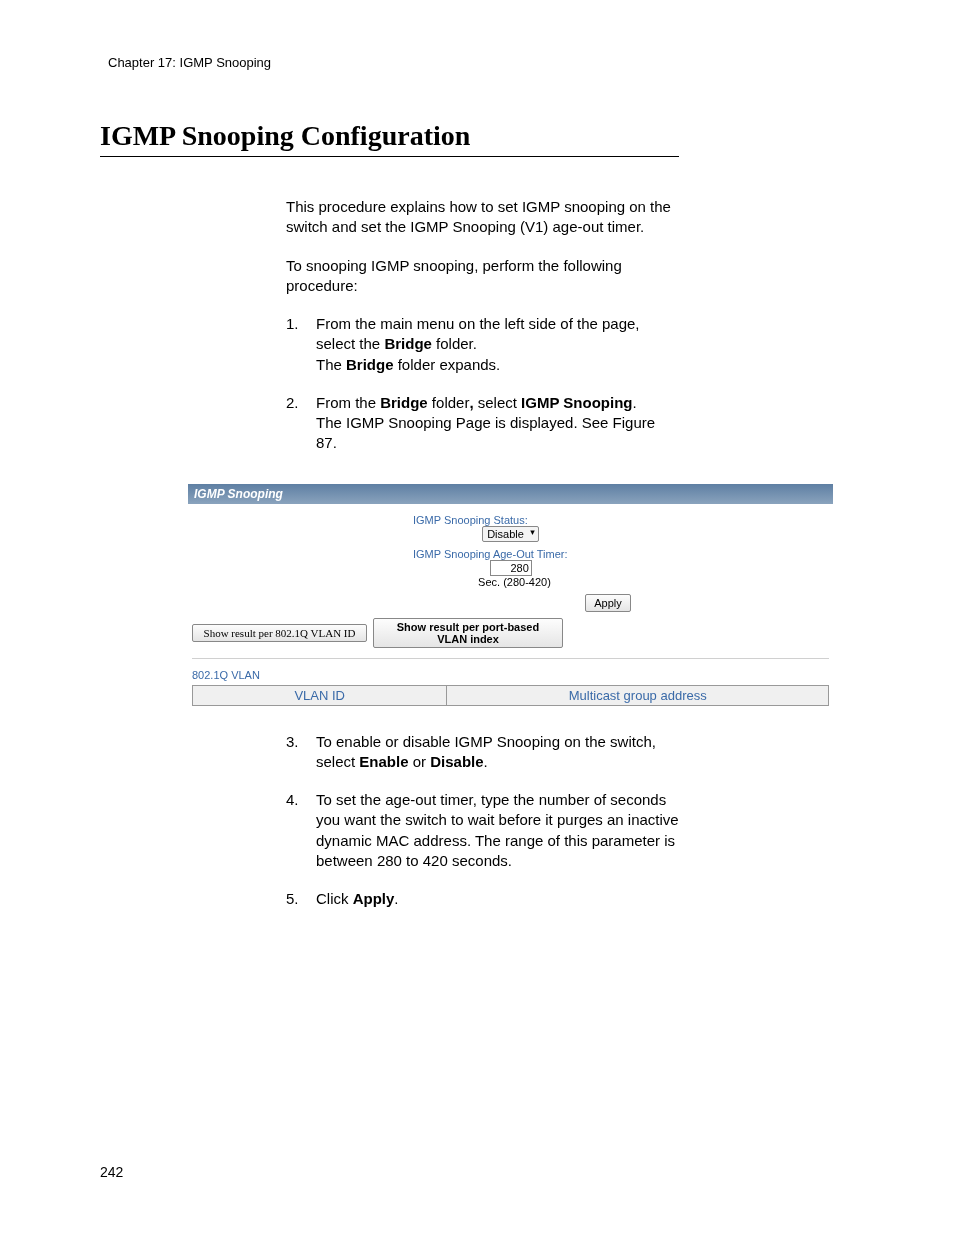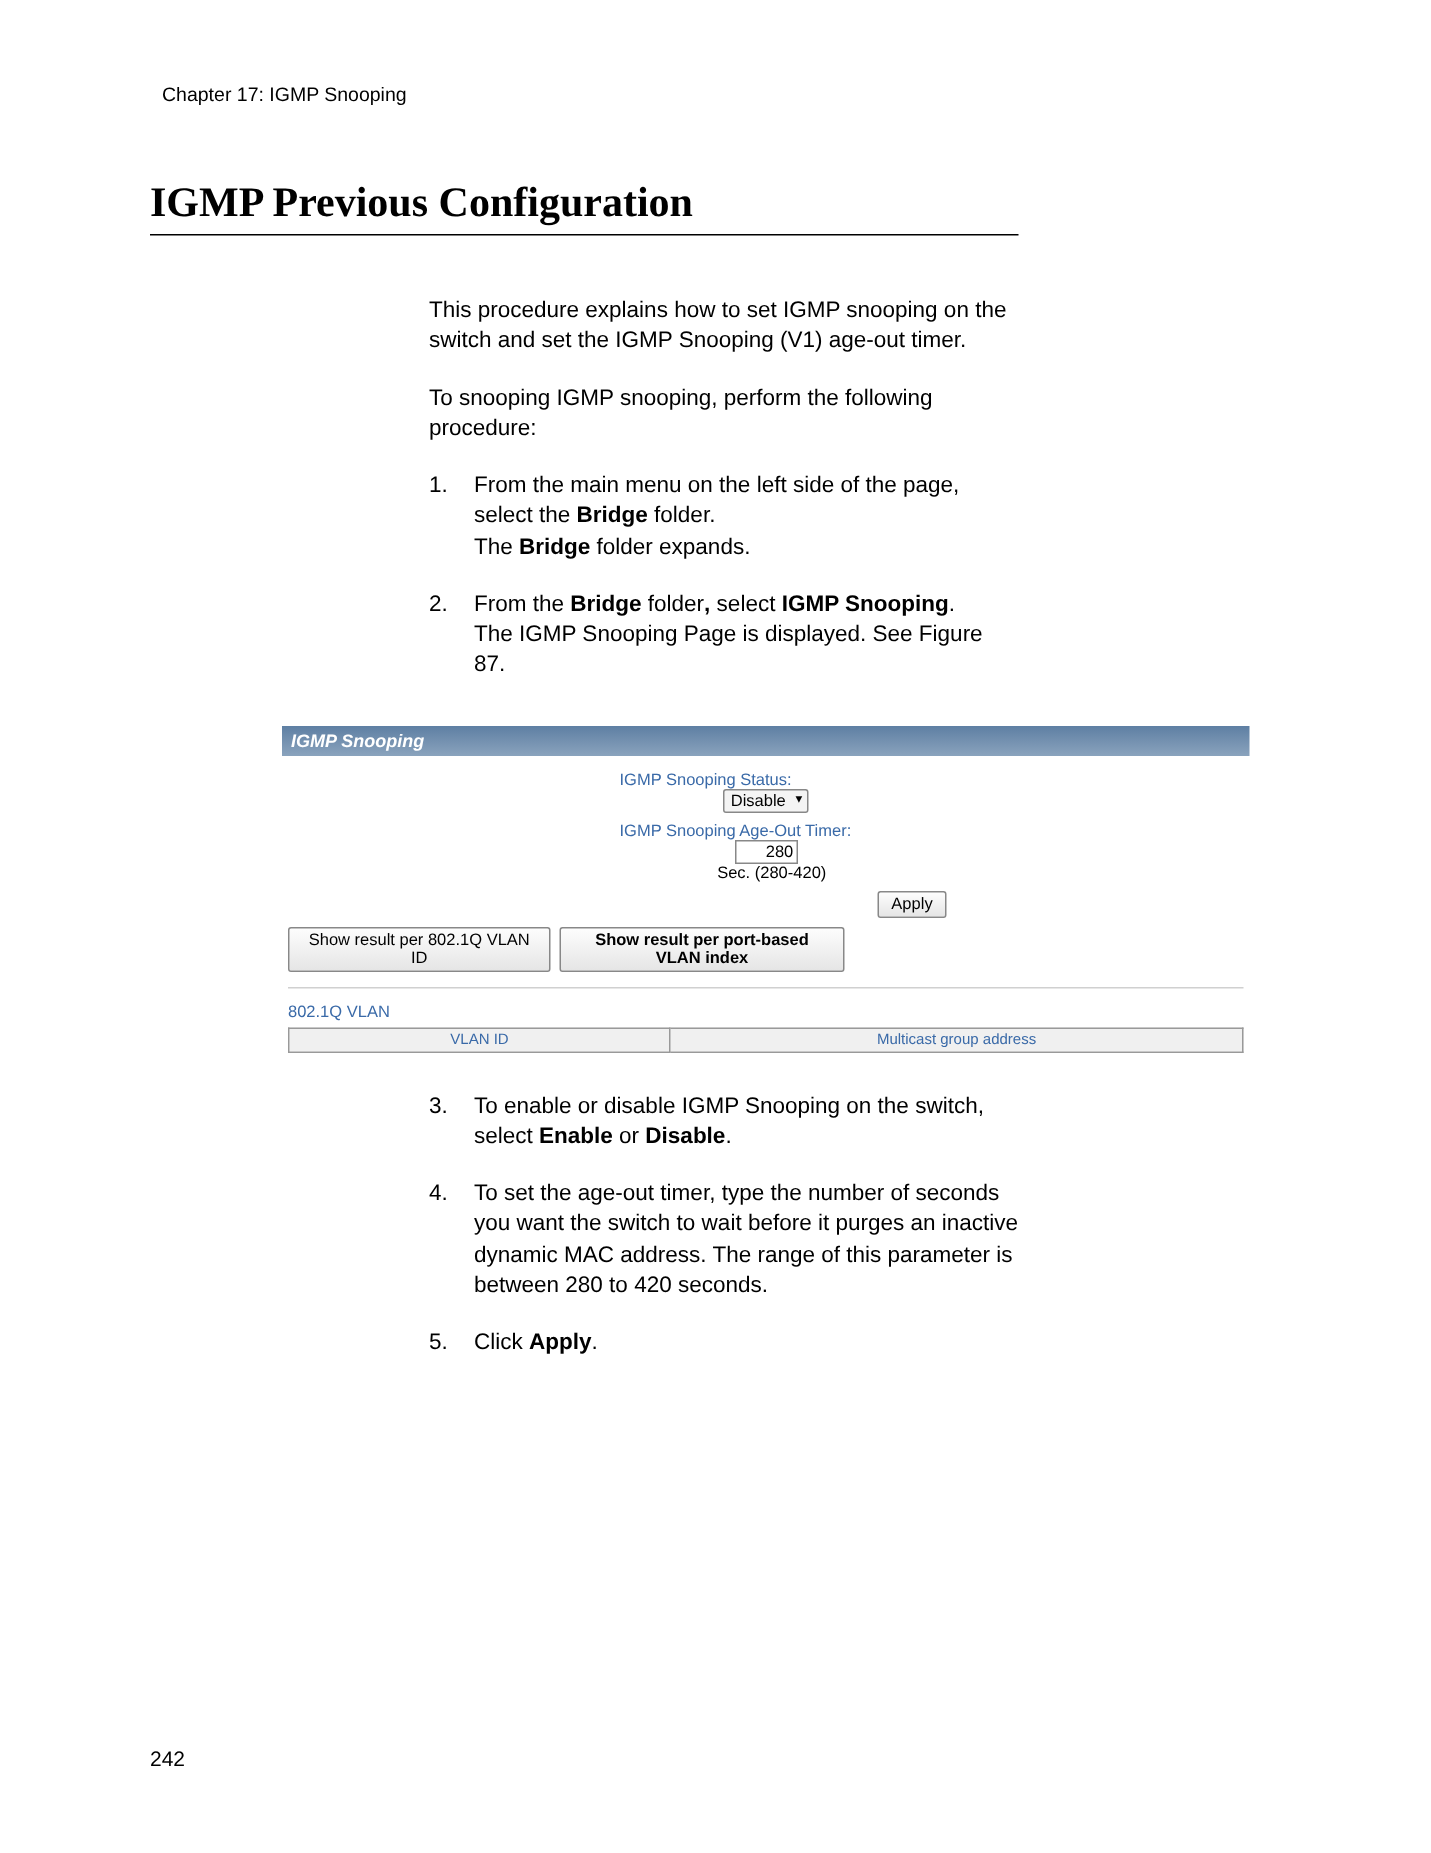--- a/index.html
+++ b/index.html
@@ -136,21 +136,21 @@
     margin: 6px 0 10px 0;
   }
   .ui-section-label {
     color: #3a6aa8;
     font-size: 11px;
     margin: 4px 0;
   }
   .ui-table {
     width: 100%;
     border-collapse: collapse;
-    font-size: 10px;
+    font-size: 13px;
   }
   .ui-table th {
     border: 1px solid #999;
     background: #f0f0f0;
     color: #3a6aa8;
     font-weight: normal;
     padding: 2px 4px;
   }
   .ui-pager {
     border: 1px solid #999;
@@ -176,21 +176,21 @@
     font-size: 14px;
   }
 </style>
 </head>
 <body>
 
 <div class="page">
 
   <div class="chapter-header">Chapter 17: IGMP Snooping</div>
 
-  <div class="main-title">IGMP Previous Configuration</div>
+  <div class="main-title">IGMP Snooping Configuration</div>
 
   <div class="content-block">
     <p>This procedure explains how to set IGMP snooping on the switch and set the IGMP Snooping (V1) age-out timer.</p>
     <p>To snooping IGMP snooping, perform the following procedure:</p>
 
     <ol class="steps">
       <li>
         <span>From the main menu on the left side of the page, select the </span><span class="bold">Bridge</span><span> folder.</span><br>
         <span>The </span><span class="bold">Bridge</span><span> folder expands.</span>
       </li>
@@ -213,21 +213,21 @@
         <div class="ui-row">
           <span class="ui-label">IGMP Snooping Age-Out Timer:</span>
           <span class="ui-input">280</span>
           <span class="ui-sec">Sec. (280-420)</span>
         </div>
         <div class="ui-row" style="padding-left:195px;">
           <span class="ui-btn">Apply</span>
         </div>
 
         <div class="ui-btn-row">
-          <span class="ui-btn" style="width:175px;text-align:center;">Show result per 802.1Q VLAN ID</span>
+          <span class="ui-btn" style="width:175px;text-align:center;font-family:Liberation Serif, serif;">Show result per 802.1Q VLAN ID</span>
           <span class="ui-btn" style="width:190px;text-align:center;font-weight:bold;">Show result per port-based VLAN index</span>
         </div>
 
         <div class="ui-divider"></div>
 
         <div class="ui-section-label">802.1Q VLAN</div>
 
         <table class="ui-table">
           <tbody>
               <tr>

